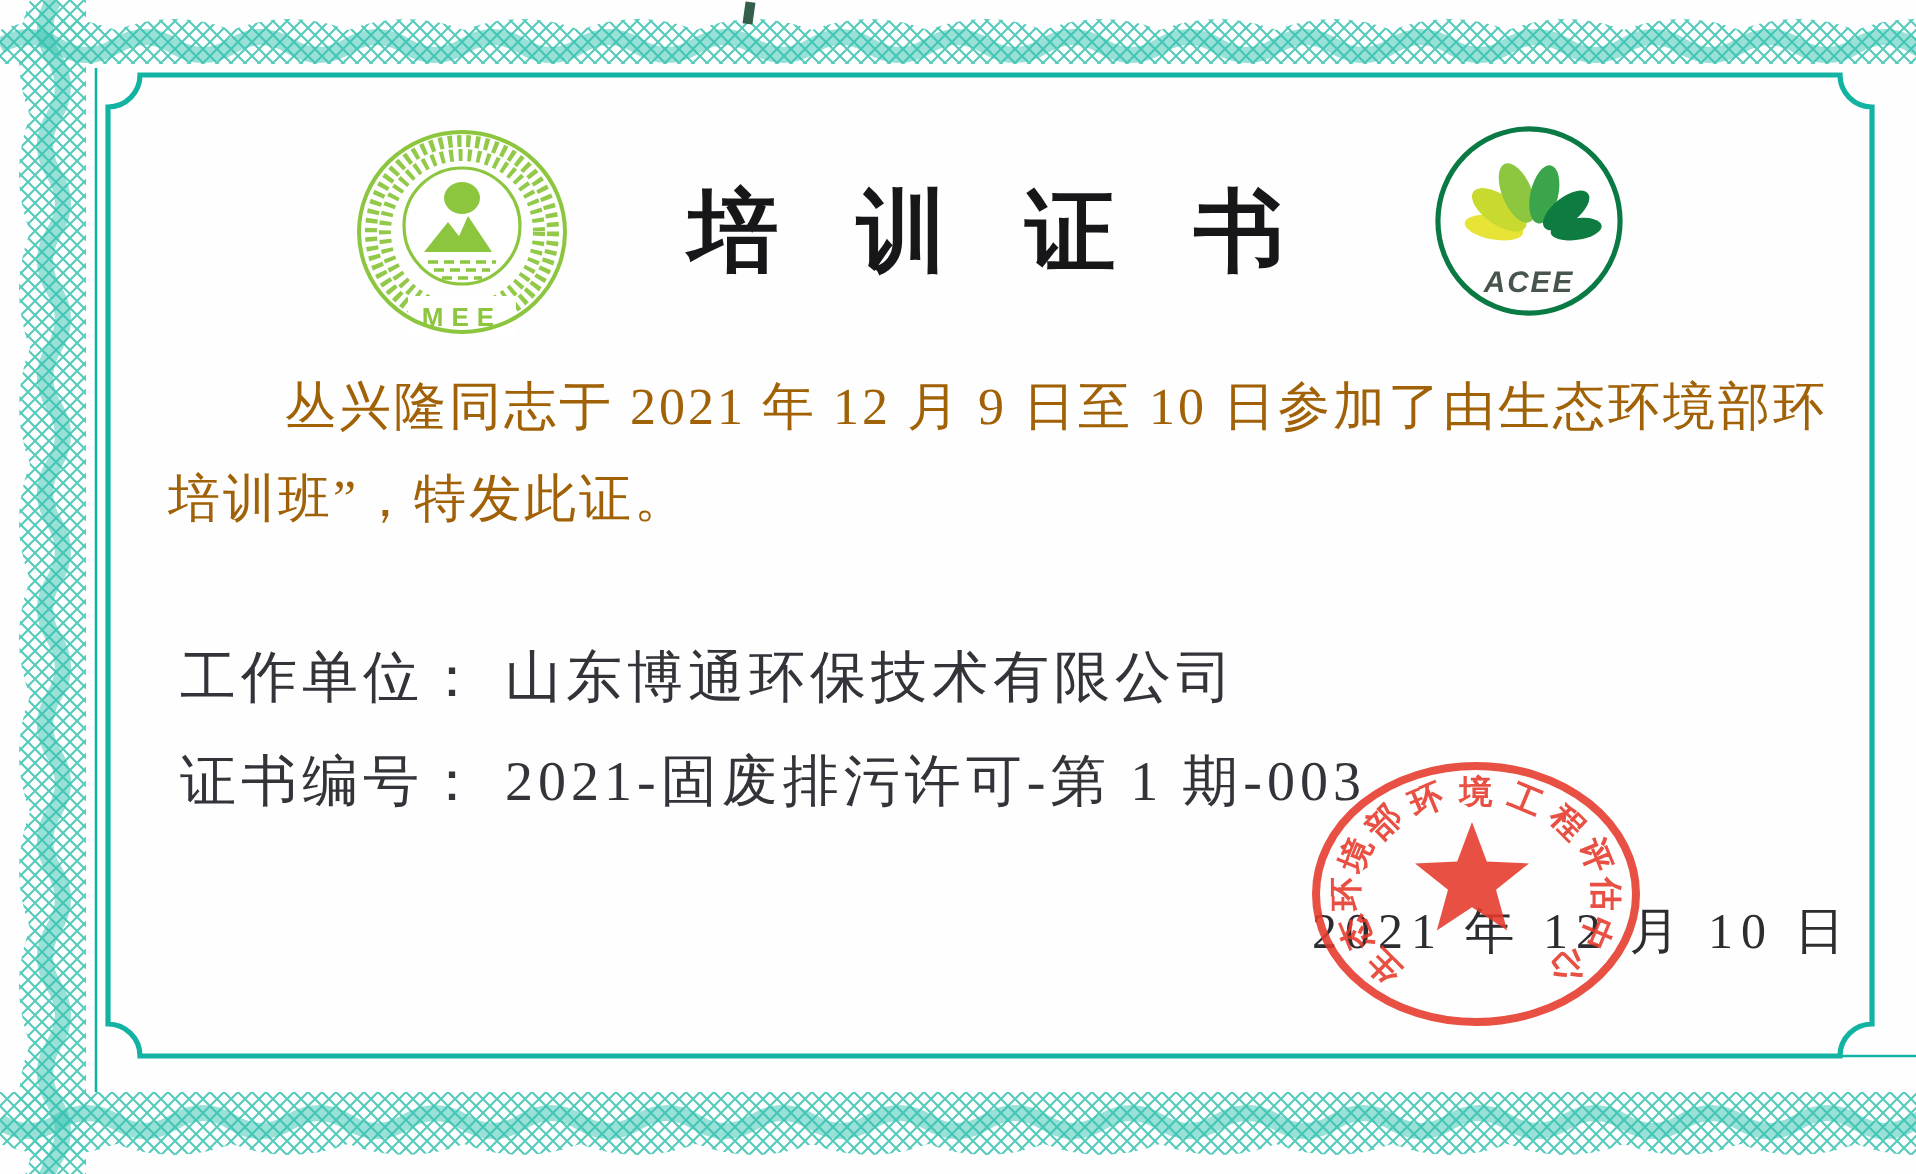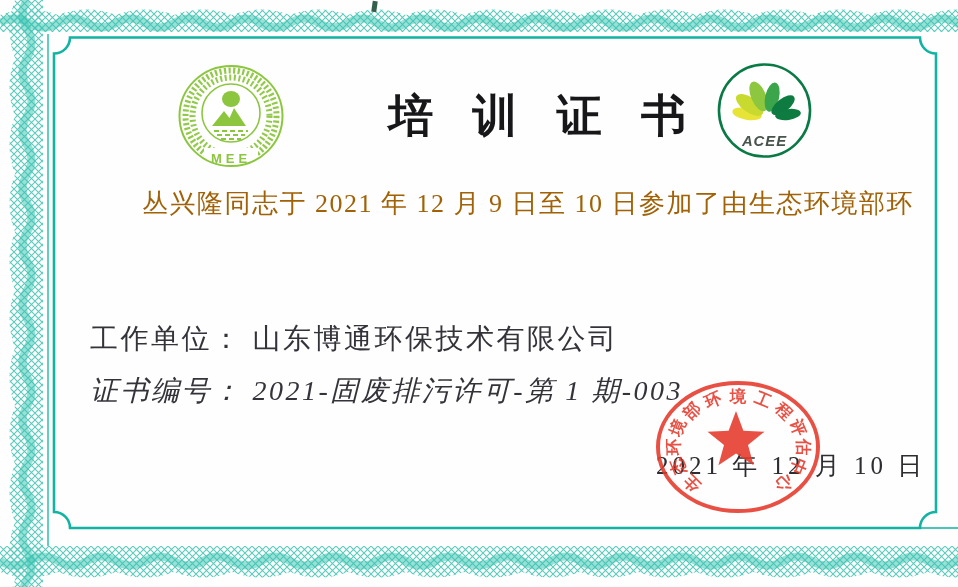--- a/index.html
+++ b/index.html
@@ -5,34 +5,34 @@
   html,body{margin:0;padding:0;}
   body{
     width:958px;height:587px;position:relative;overflow:hidden;
     background:#fefefe;
     font-family:"Liberation Serif","DejaVu Serif",serif;
   }
   .abs{position:absolute;}
   #border-svg{left:0;top:0;width:958px;height:587px;pointer-events:none;}
 
   #cert-title{
-    left:300px;top:86px;width:400px;text-align:right;
+    left:300px;top:86px;width:400px;text-align:center;
     font-size:45px;font-weight:700;letter-spacing:14px;color:#17171a;
     white-space:nowrap;
   }
   .body-text{
     left:84px;top:181px;width:850px;
     font-size:26px;line-height:45.5px;color:#a16207;letter-spacing:1.5px;
   }
   .body-line{white-space:nowrap;}
   .body-line.indent{padding-left:58px;}
 
   .field-row{left:90px;font-size:28px;color:#33333a;letter-spacing:2.5px;white-space:nowrap;}
   #field-work-unit{top:320px;}
-  #field-cert-no{top:372px;font-style:italic;}
+  #field-cert-no{top:372px;}
   .field-value{margin-left:10px;}
 
   #date-line{
     left:632px;top:449px;font-size:25px;color:#2c2c31;
     letter-spacing:4px;white-space:nowrap;margin-left:24px;
   }
 
   #mee-logo{left:176px;top:64px;width:110px;height:107px;}
   #acee-logo{left:715px;top:61px;width:99px;height:99px;}
   #seal{left:648px;top:377px;width:182px;height:145px;opacity:.88;}
@@ -89,20 +89,21 @@
     <ellipse transform="rotate(322) translate(20,0)" rx="14" ry="6.5" fill="#0e7b40"></ellipse>
     <ellipse transform="rotate(352) translate(21,0)" rx="13" ry="5.5" fill="#0e7b40"></ellipse>
   </g>
   <text x="50" y="86" text-anchor="middle" font-size="15" font-weight="700" font-style="italic" letter-spacing="1" fill="#47554c" font-family="Liberation Sans, sans-serif">ACEE</text>
 </svg>
 
 <div id="cert-title" class="abs">培 训 证 书</div>
 
 <div class="abs body-text">
   <div class="body-line indent">丛兴隆同志于 2021 年 12 月 9 日至 10 日参加了由生态环境部环</div>
+  <div class="body-line">培训班”，特发此证。</div>
 </div>
 
 <div id="field-work-unit" class="abs field-row">
   <span>工作单位：</span><span class="field-value">山东博通环保技术有限公司</span>
 </div>
 <div id="field-cert-no" class="abs field-row">
   <span>证书编号：</span><span class="field-value">2021-固废排污许可-第 1 期-003</span>
 </div>
 
 <div id="date-line" class="abs">2021 年 12 月 10 日</div>

